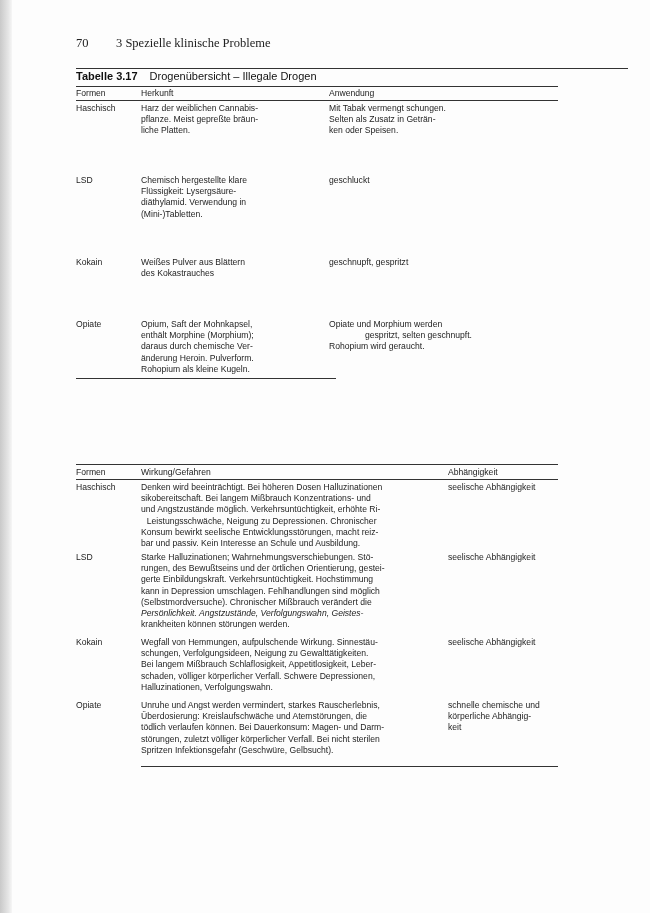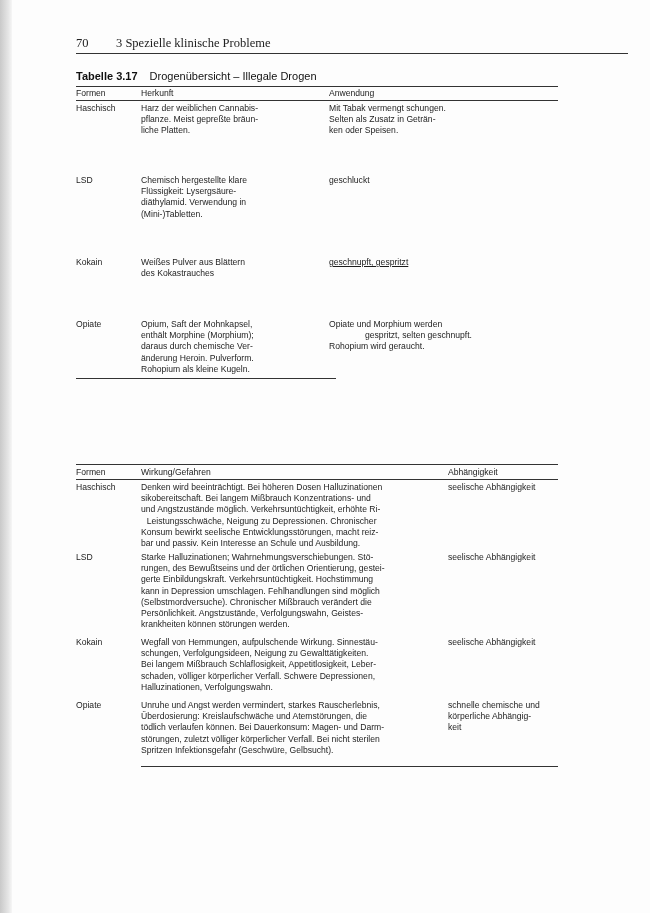--- a/index.html
+++ b/index.html
@@ -9,21 +9,21 @@
     font-family: "Liberation Sans", sans-serif;
     color: #1a1a1a;
   }
   .edge-strip {
     position: absolute; left: 0; top: 0; width: 12px; height: 913px;
     background: linear-gradient(to right, #c9c9c9, #e6e6e6 70%, #f6f6f6);
   }
   .running-head {
     position: absolute; left: 76px; top: 36px; width: 552px;
     font-family: "Liberation Serif", serif; font-size: 12.5px; color: #222;
-    border-bottom: 1.3px solid #333; padding-bottom: 2px;
+    border-bottom: 1.3px solid #333; padding-bottom: 17px;
   }
   .running-head .pnum { display: inline-block; width: 40px; }
   .tbl-caption {
     position: absolute; left: 76px; top: 70px; font-size: 11px; color: #111;
   }
   .tbl-caption .label { font-weight: bold; margin-right: 12px; }
   .tbl { position: absolute; left: 76px; font-size: 8.6px; line-height: 11.2px; color: #1d1d1d; }
   .tbl .row { position: relative; }
   .tbl .cell { position: absolute; top: 0; }
   .rule { position: absolute; height: 0; border-top: 1.2px solid #333; }
@@ -74,21 +74,21 @@
         <div style="white-space: nowrap;">geschluckt</div>
       </div>
     </div>
     <div class="row" style="position: absolute; top: 154px;">
       <div class="cell" style="left: 0px;">Kokain</div>
       <div class="cell" style="left: 65px;">
         <div style="white-space: nowrap;">Weißes Pulver aus Blättern</div>
         <div style="white-space: nowrap;">des Kokastrauches</div>
       </div>
       <div class="cell" style="left: 253px;">
-        <div style="white-space: nowrap; text-decoration: underline;">geschnupft, gespritzt</div>
+        <div style="white-space: nowrap;">geschnupft, gespritzt</div>
       </div>
     </div>
     <div class="row" style="position: absolute; top: 216px;">
       <div class="cell" style="left: 0px;">Opiate</div>
       <div class="cell" style="left: 65px;">
         <div style="white-space: nowrap;">Opium, Saft der Mohnkapsel,</div>
         <div style="white-space: nowrap;">enthält Morphine (Morphium);</div>
         <div style="white-space: nowrap;">daraus durch chemische Ver-</div>
         <div style="white-space: nowrap;">änderung Heroin. Pulverform.</div>
         <div style="white-space: nowrap;">Rohopium als kleine Kugeln.</div>
@@ -124,21 +124,21 @@
       </div>
     </div>
     <div class="row" style="position: absolute; top: 70px;">
       <div class="cell" style="left: 0px;">LSD</div>
       <div class="cell" style="left: 65px;">
         <div style="white-space: nowrap;">Starke Halluzinationen; Wahrnehmungsverschiebungen. Stö-</div>
         <div style="white-space: nowrap;">rungen, des Bewußtseins und der örtlichen Orientierung, gestei-</div>
         <div style="white-space: nowrap;">gerte Einbildungskraft. Verkehrsuntüchtigkeit. Hochstimmung</div>
         <div style="white-space: nowrap;">kann in Depression umschlagen. Fehlhandlungen sind möglich</div>
         <div style="white-space: nowrap;">(Selbstmordversuche). Chronischer Mißbrauch verändert die</div>
-        <div style="white-space: nowrap;">Persönlichkeit. Angstzustände, Verfolgungswahn, Geistes-</div>
+        <div style="white-space: nowrap; font-style: italic;">Persönlichkeit. Angstzustände, Verfolgungswahn, Geistes-</div>
         <div style="white-space: nowrap;">krankheiten können störungen werden.</div>
       </div>
       <div class="cell" style="left: 372px;">
         <div style="white-space: nowrap;">seelische Abhängigkeit</div>
       </div>
     </div>
     <div class="row" style="position: absolute; top: 155px;">
       <div class="cell" style="left: 0px;">Kokain</div>
       <div class="cell" style="left: 65px;">
         <div style="white-space: nowrap;">Wegfall von Hemmungen, aufpulschende Wirkung. Sinnestäu-</div>

